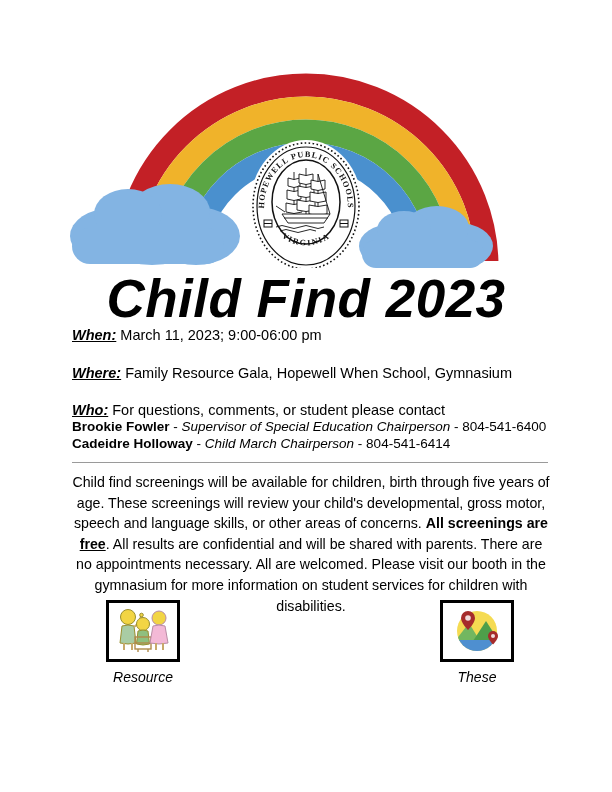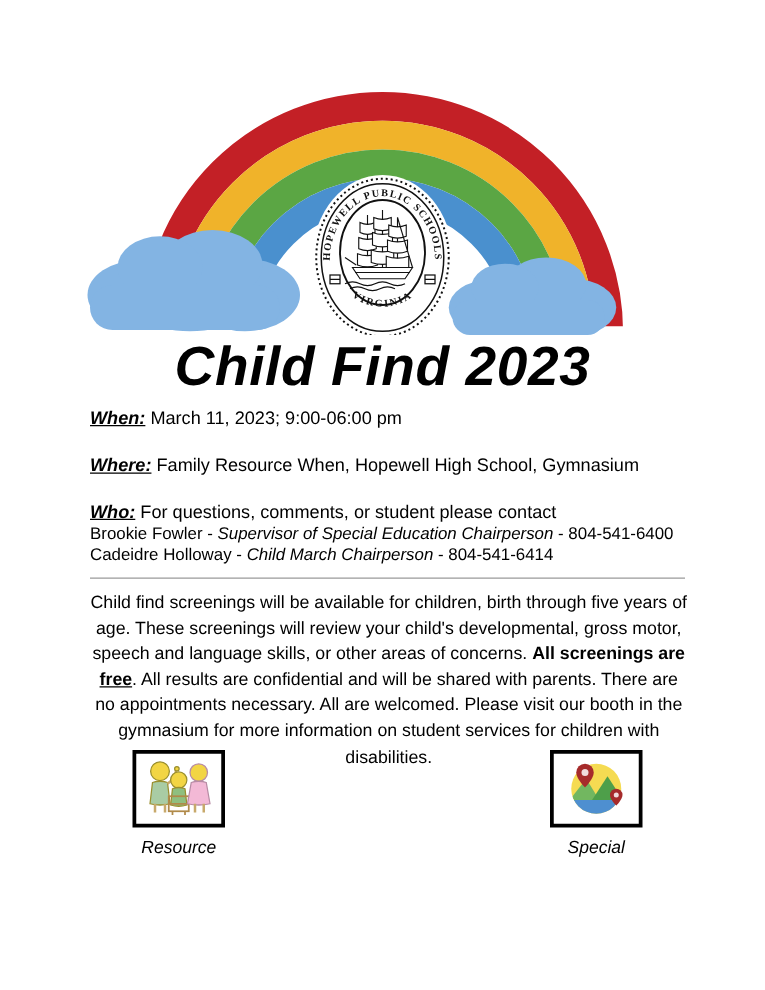--- a/index.html
+++ b/index.html
@@ -33,21 +33,21 @@
   }
   .header-art svg { display: block; }
 
   
   .flyer-title {
     position: absolute;
     left: 0;
     top: 272px;
     width: 612px;
     text-align: center;
-    font-size: 44px;
+    font-size: 53px;
     font-weight: bold;
     font-style: italic;
     letter-spacing: 0.5px;
     line-height: 1;
   }
 
   
   .details {
     position: absolute;
     left: 72px;
@@ -62,21 +62,21 @@
     font-style: italic;
     text-decoration: underline;
   }
   .spacer-row { height: 23px; }
 
   .contact-line {
     font-size: 13.5px;
     line-height: 1.28;
     white-space: nowrap;
   }
-  .contact-name { font-weight: normal; }
+  .contact-name { font-weight: bold; }
   .contact-role { font-style: italic; }
 
   
   .divider {
     position: absolute;
     left: 72px;
     top: 462px;
     width: 476px;
     height: 1px;
     background: #9a9a9a;
@@ -225,21 +225,21 @@
 
   <div class="details">
 
     <div class="detail-line">
       <span class="lbl">When:</span><span> March 11, 2023; 9:00-06:00 pm</span>
     </div>
 
     <div class="spacer-row"></div>
 
     <div class="detail-line">
-      <span class="lbl">Where:</span><span> Family Resource When, Hopewell High School, Gymnasium</span>
+      <span class="lbl">Where:</span><span> Family Resource Gala, Hopewell When School, Gymnasium</span>
     </div>
 
     <div class="spacer-row"></div>
 
     <div class="detail-line">
       <span class="lbl">Who:</span><span> For questions, comments, or student please contact</span>
     </div>
 
     <div class="contact-line">
       <span class="contact-name">Brookie Fowler</span><span> - </span><span class="contact-role">Supervisor of Special Education Chairperson</span><span> - </span><span>804-541-6400</span>
@@ -310,19 +310,19 @@
           <g>
             <path d="M 19 6 a 7 7 0 0 1 7 7 c 0 5 -7 12 -7 12 s -7 -7 -7 -12 a 7 7 0 0 1 7 -7 z" fill="#A62B2B"></path>
             <circle cx="19" cy="13" r="2.8" fill="#F0DCDC"></circle>
           </g>
           <g>
             <path d="M 44 26 a 5 5 0 0 1 5 5 c 0 3.6 -5 8.5 -5 8.5 s -5 -4.9 -5 -8.5 a 5 5 0 0 1 5 -5 z" fill="#A62B2B"></path>
             <circle cx="44" cy="31" r="2" fill="#F0DCDC"></circle>
           </g>
         </svg>
       </div>
-      <div class="icon-caption">Special</div>
+      <div class="icon-caption">These</div>
     </div>
 
 
   </div>
 
 </div>
 
 </body></html>

